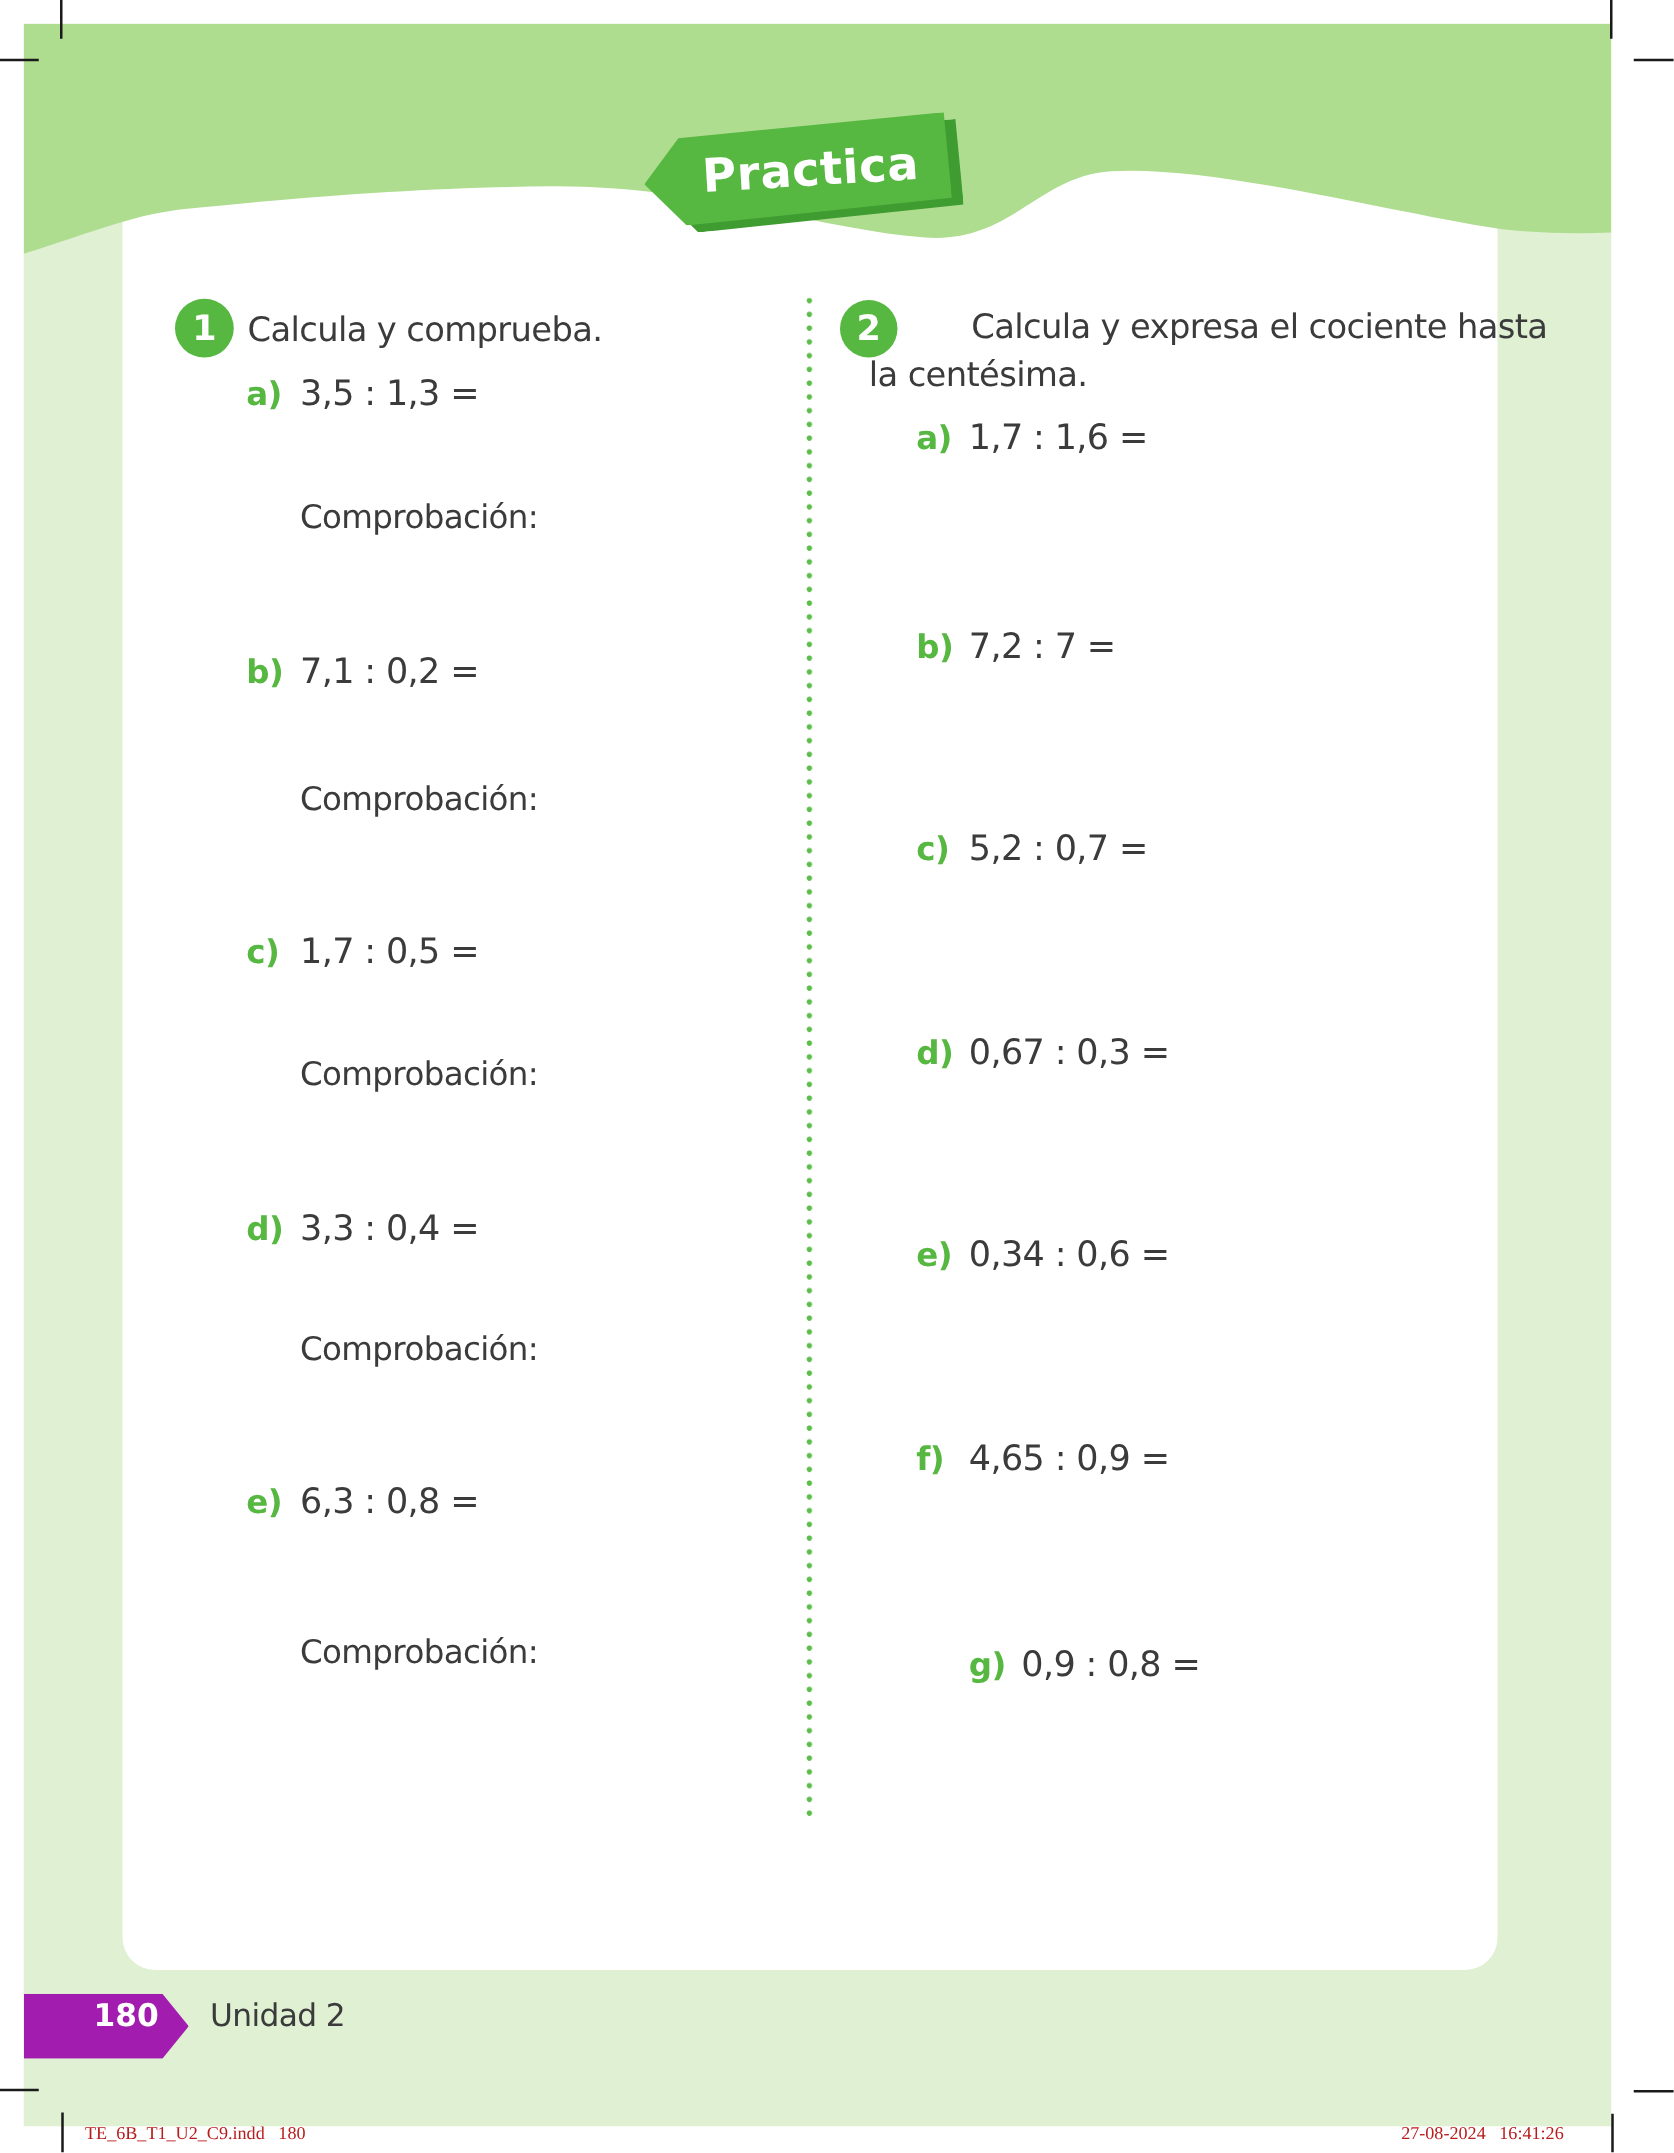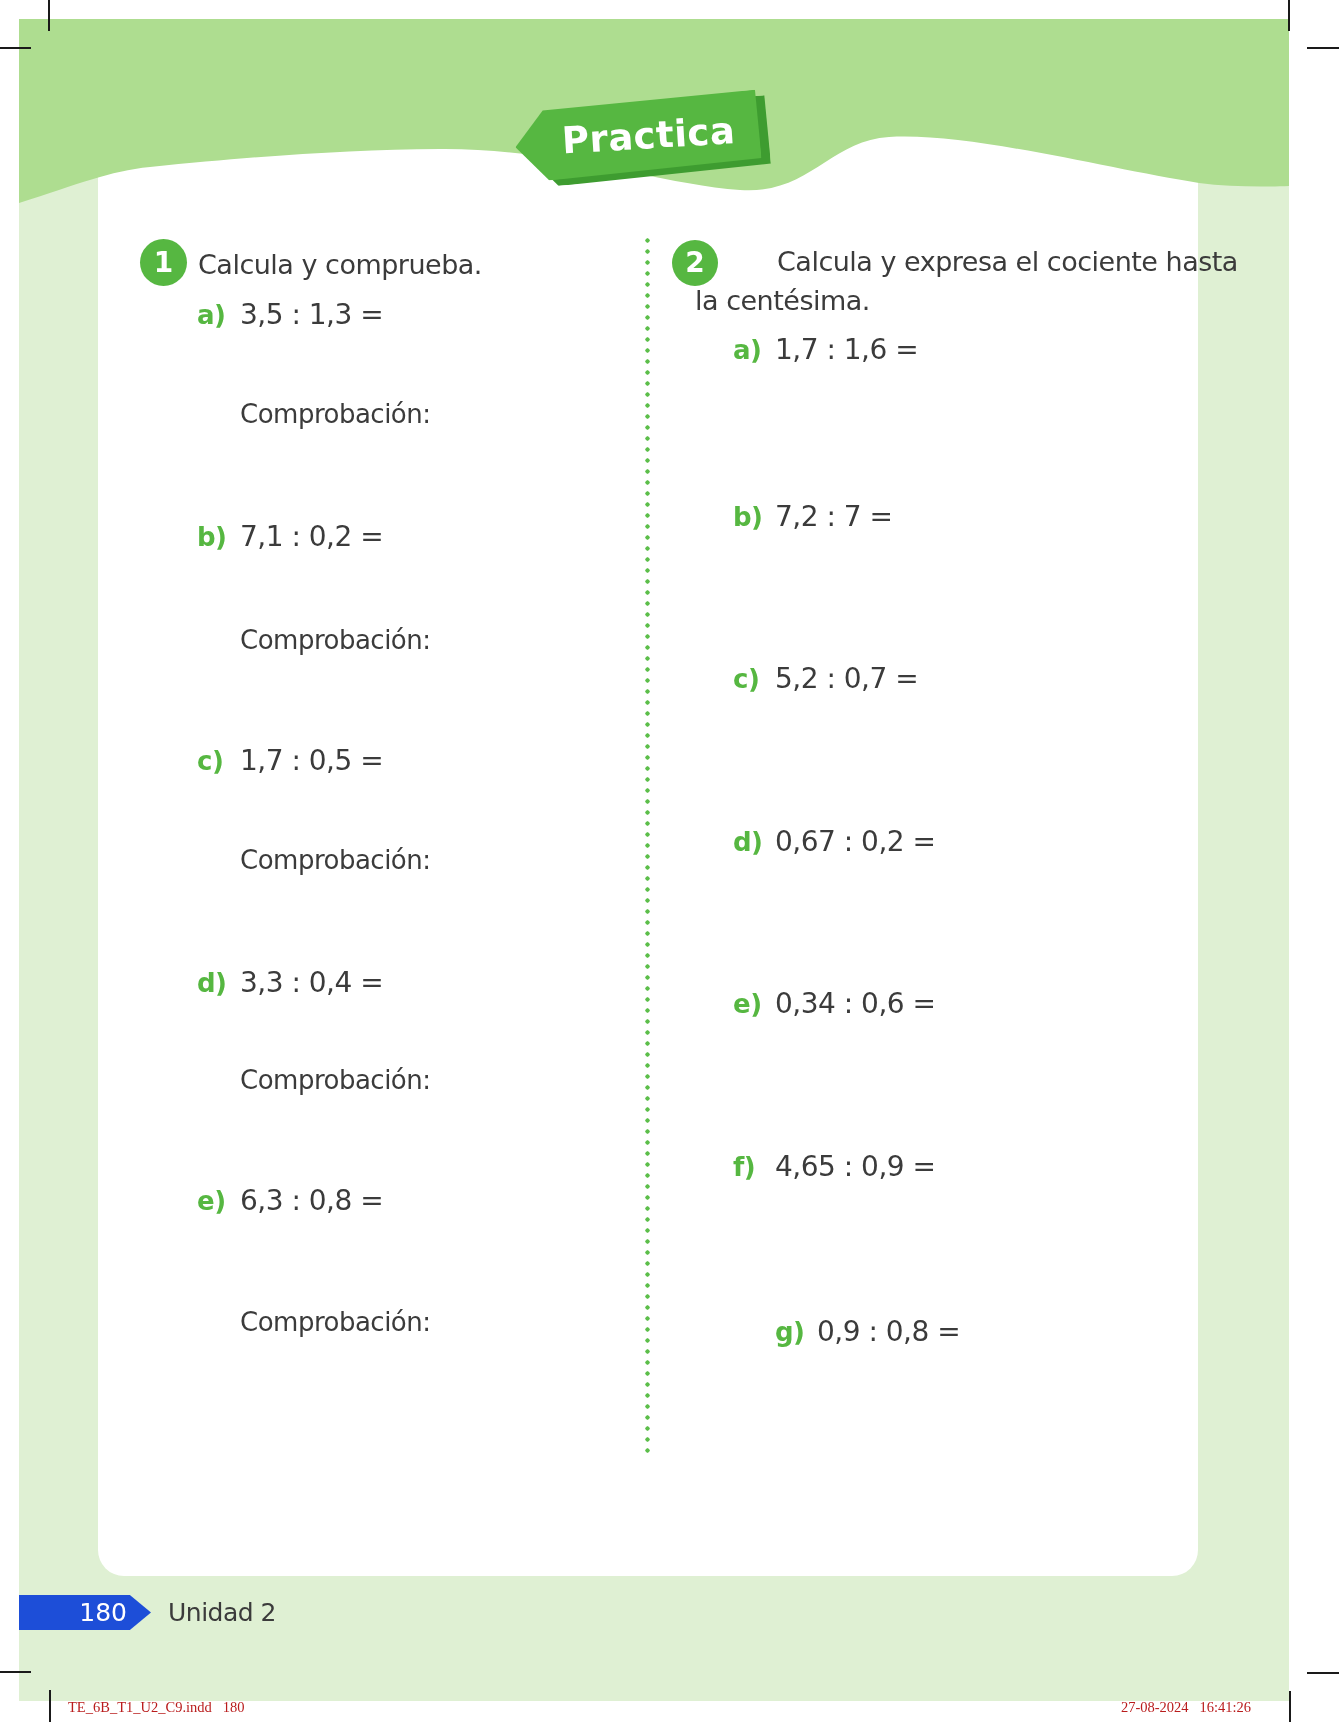--- a/index.html
+++ b/index.html
@@ -28,22 +28,22 @@
   .item{white-space:nowrap;font-size:28px;letter-spacing:-0.5px;}
   .item .lbl{display:inline-block;color:#56b741;font-weight:bold;font-size:26px;}
   .lbl-w1{width:43px;}
   .lbl-w2{width:42px;}
   .comp{font-size:26px;letter-spacing:-0.5px;white-space:nowrap;}
   
   .divider{left:645px;top:238px;width:5px;height:1216px;
         background-image:radial-gradient(circle at 2.5px 2.5px,#5cbe4a 1.9px,rgba(0,0,0,0) 2.4px);
         background-size:5px 11px;background-repeat:repeat-y;}
   
-  .page-badge{left:19px;top:1595px;width:132px;height:35px;background:#1d4ed8;
-        clip-path:polygon(0 0, 84% 0, 100% 50%, 84% 100%, 0 100%);}
+  .page-badge{left:19px;top:1595px;width:132px;height:52px;background:#a21caf;
+        clip-path:polygon(0 0, 84% 0, 100% 50%, 84% 100%, 0 100%);font-weight:bold;}
   .page-badge span{position:absolute;left:0;top:0;width:108px;height:35px;line-height:35px;
         text-align:right;color:#ffffff;font-size:25px;}
   .unit{left:168px;top:1598px;font-size:25px;line-height:30px;letter-spacing:-0.5px;}
   
   .print{font-family:"Liberation Serif","DejaVu Serif",serif;font-size:14.5px;
         color:#b91c1c;white-space:pre;top:1699px;}
   
   .mark{background:#1a1a1a;}
 </style>
 </head>
@@ -107,21 +107,21 @@
 <div class="abs item" style="left:733px;top:333px;">
   <span class="lbl lbl-w2">a)</span><span>1,7 : 1,6 =</span>
 </div>
 <div class="abs item" style="left:733px;top:500px;">
   <span class="lbl lbl-w2">b)</span><span>7,2 : 7 =</span>
 </div>
 <div class="abs item" style="left:733px;top:662px;">
   <span class="lbl lbl-w2">c)</span><span>5,2 : 0,7 =</span>
 </div>
 <div class="abs item" style="left:733px;top:825px;">
-  <span class="lbl lbl-w2">d)</span><span>0,67 : 0,2 =</span>
+  <span class="lbl lbl-w2">d)</span><span>0,67 : 0,3 =</span>
 </div>
 <div class="abs item" style="left:733px;top:987px;">
   <span class="lbl lbl-w2">e)</span><span>0,34 : 0,6 =</span>
 </div>
 <div class="abs item" style="left:733px;top:1150px;">
   <span class="lbl lbl-w2">f)</span><span>4,65 : 0,9 =</span>
 </div>
 <div class="abs item" style="left:733px;top:1315px;margin-left:42px;">
   <span class="lbl lbl-w2">g)</span><span>0,9 : 0,8 =</span>
 </div>

